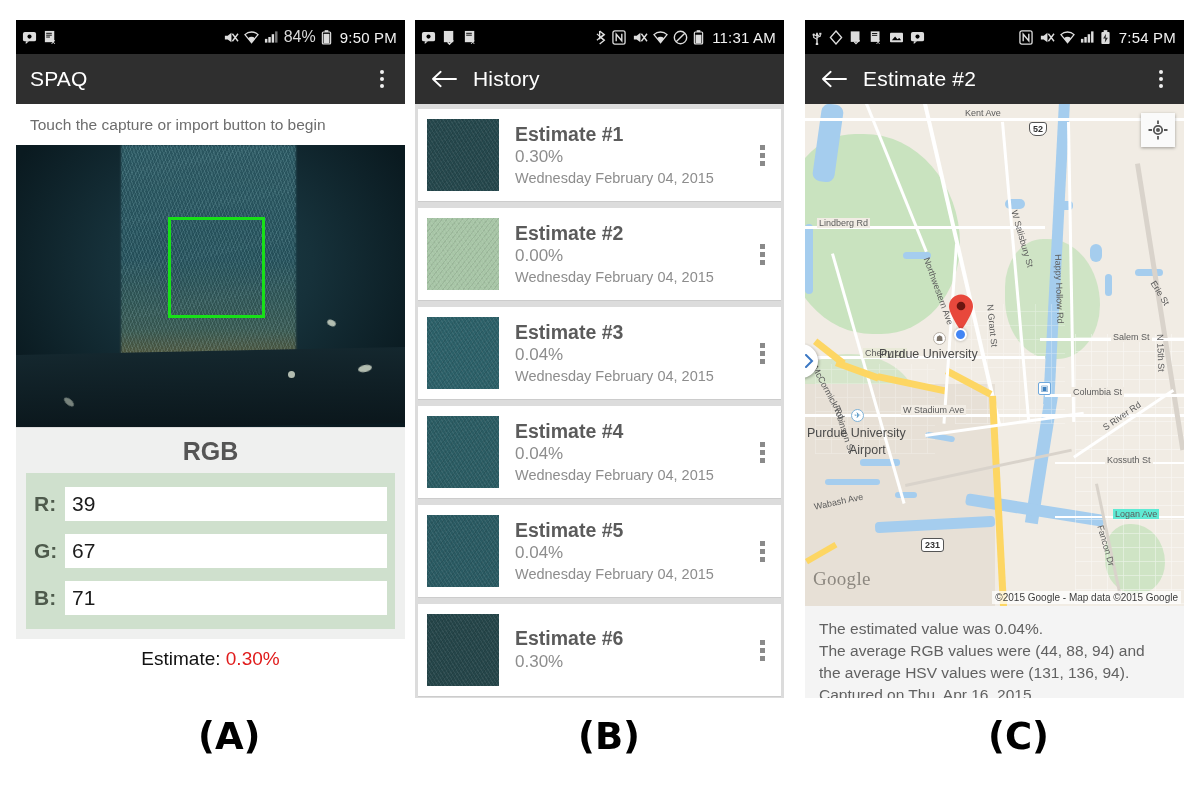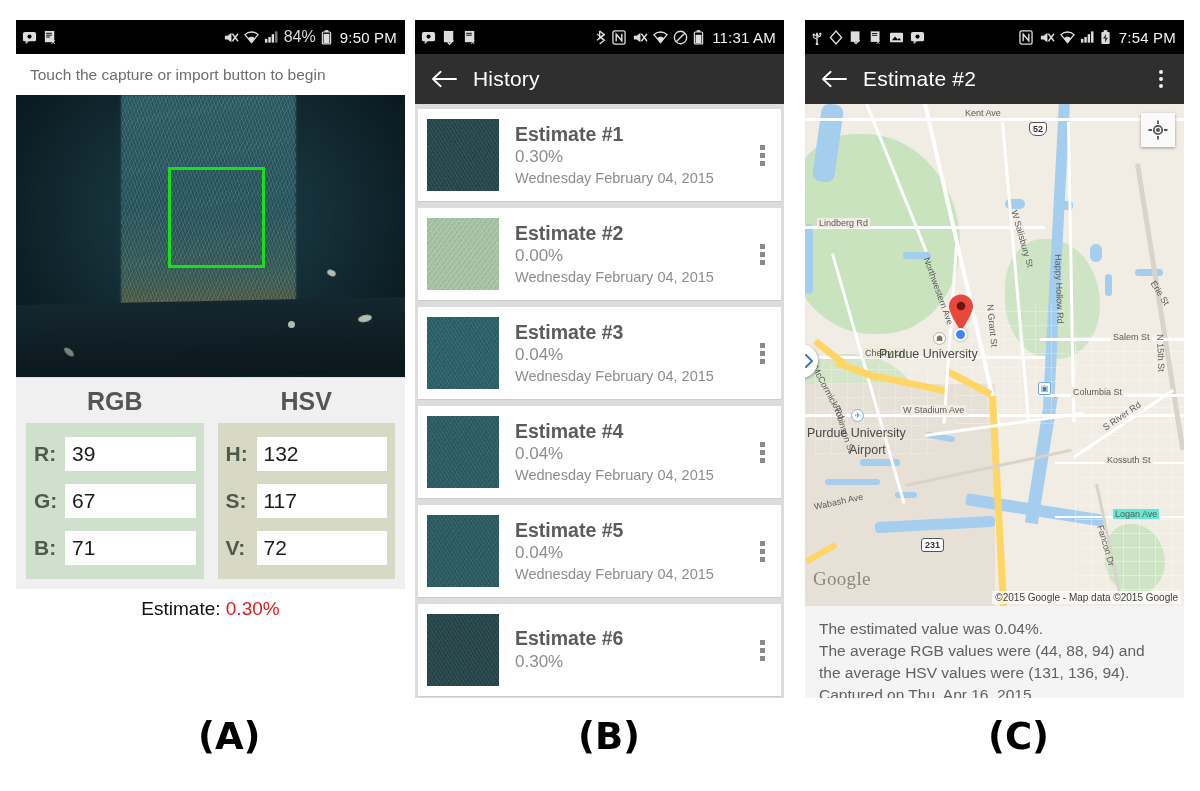--- a/index.html
+++ b/index.html
@@ -393,20 +393,28 @@
             <svg width="11" height="15" viewBox="0 0 12 16">
                 <rect x="4" y="0" width="4" height="2" fill="#ddd"></rect>
                 <rect x="1.5" y="2" width="9" height="13" rx="1" fill="none" stroke="#ddd" stroke-width="1.3"></rect>
                 <rect x="2.8" y="4" width="6.4" height="10" fill="#ddd"></rect>
               </svg>
           </span>
           <span class="sb-clock">9:50 PM</span>
         </div>
       </div>
 
+      <div class="actionbar">
+        <div class="ab-title">SPAQ</div>
+        <div class="ab-overflow">
+          <i></i>
+          <i></i>
+          <i></i>
+        </div>
+      </div>
 
       <div class="a-hint">Touch the capture or import button to begin</div>
 
       <div class="a-preview">
         <div class="a-slab"></div>
         <div class="a-slabtex"></div>
         <div class="a-base"></div>
         <div class="a-speck" style="left:80%;top:62%;width:9px;height:6px;transform:rotate(25deg);"></div>
         <div class="a-speck" style="left:88%;top:78%;width:14px;height:7px;transform:rotate(-12deg);"></div>
         <div class="a-speck" style="left:70%;top:80%;width:7px;height:7px;"></div>
@@ -428,37 +436,20 @@
                 <span class="a-flabel">G:</span>
                 <span class="a-fval">67</span>
               </div>
               <div class="a-field">
                 <span class="a-flabel">B:</span>
                 <span class="a-fval">71</span>
               </div>
             </div>
           </div>
 
-          <div class="a-col">
-            <div class="a-colhead">HSV</div>
-            <div class="a-colbody hsv">
-              <div class="a-field">
-                <span class="a-flabel">H:</span>
-                <span class="a-fval">132</span>
-              </div>
-              <div class="a-field">
-                <span class="a-flabel">S:</span>
-                <span class="a-fval">117</span>
-              </div>
-              <div class="a-field">
-                <span class="a-flabel">V:</span>
-                <span class="a-fval">72</span>
-              </div>
-            </div>
-          </div>
 
         </div>
       </div>
 
       <div class="a-estimate">
         <span>Estimate:</span>
         <span class="val">0.30%</span>
       </div>
 
     </div>

